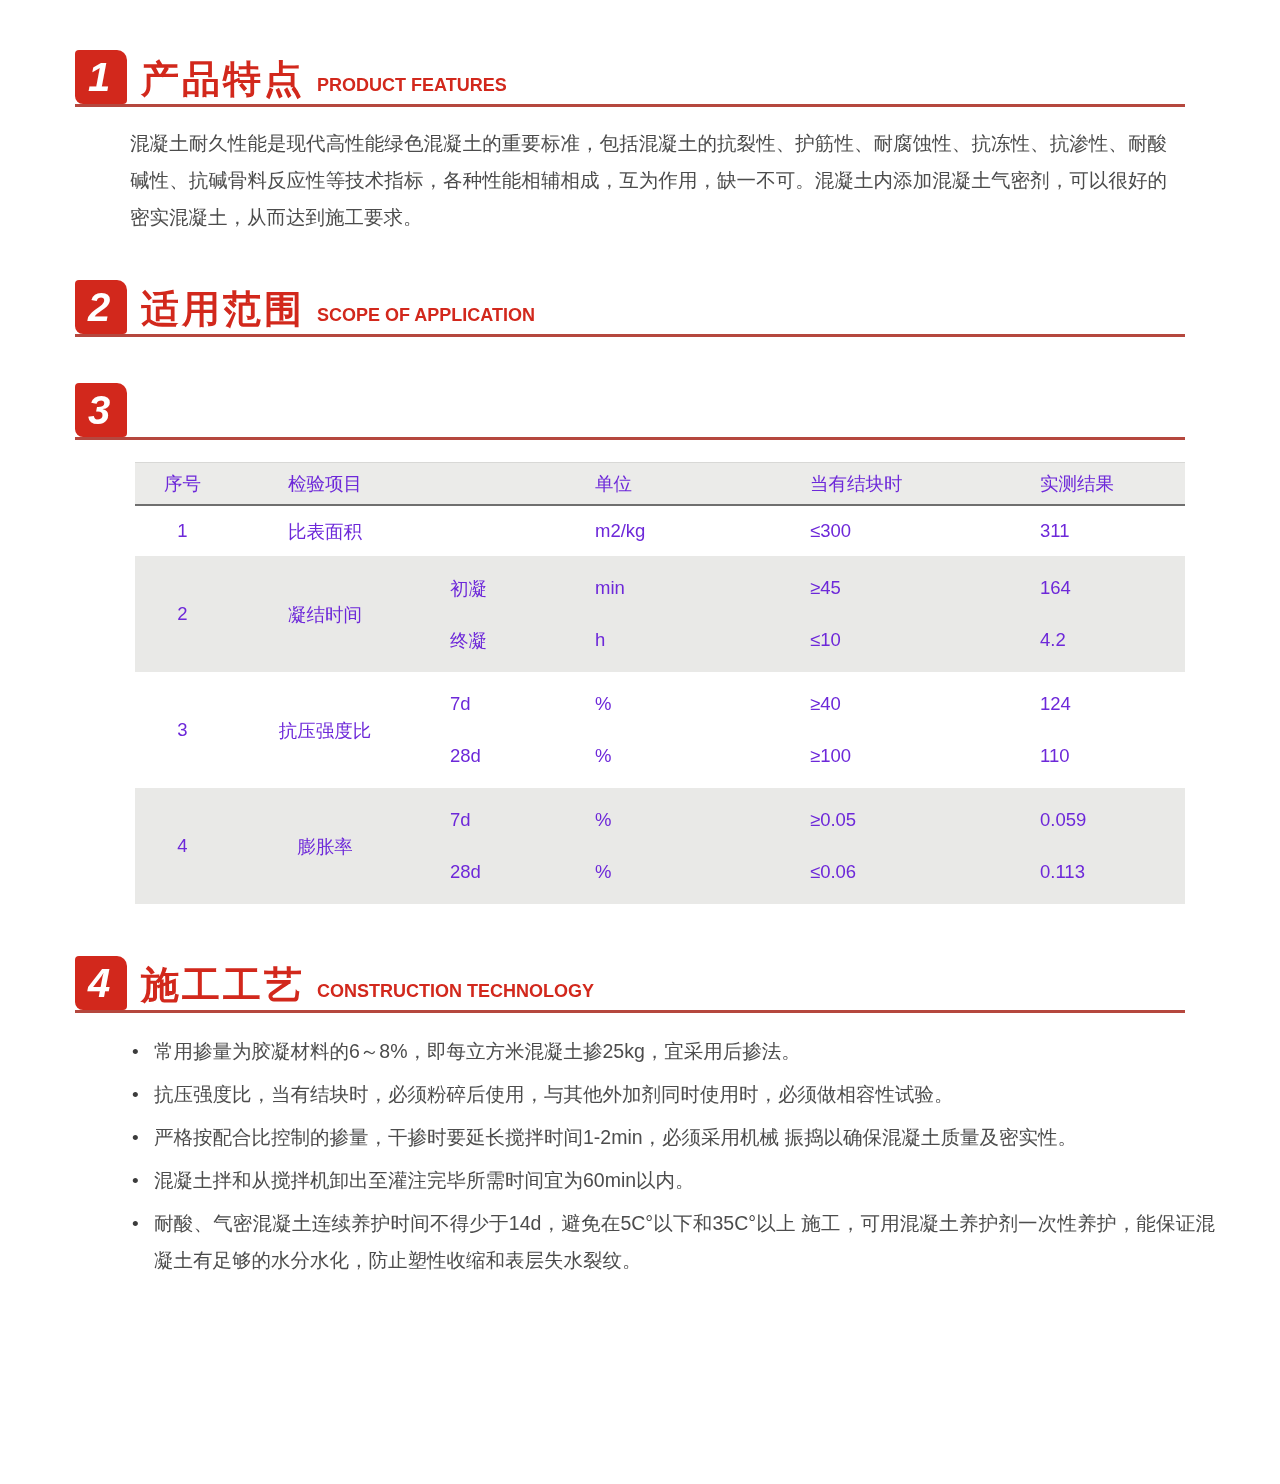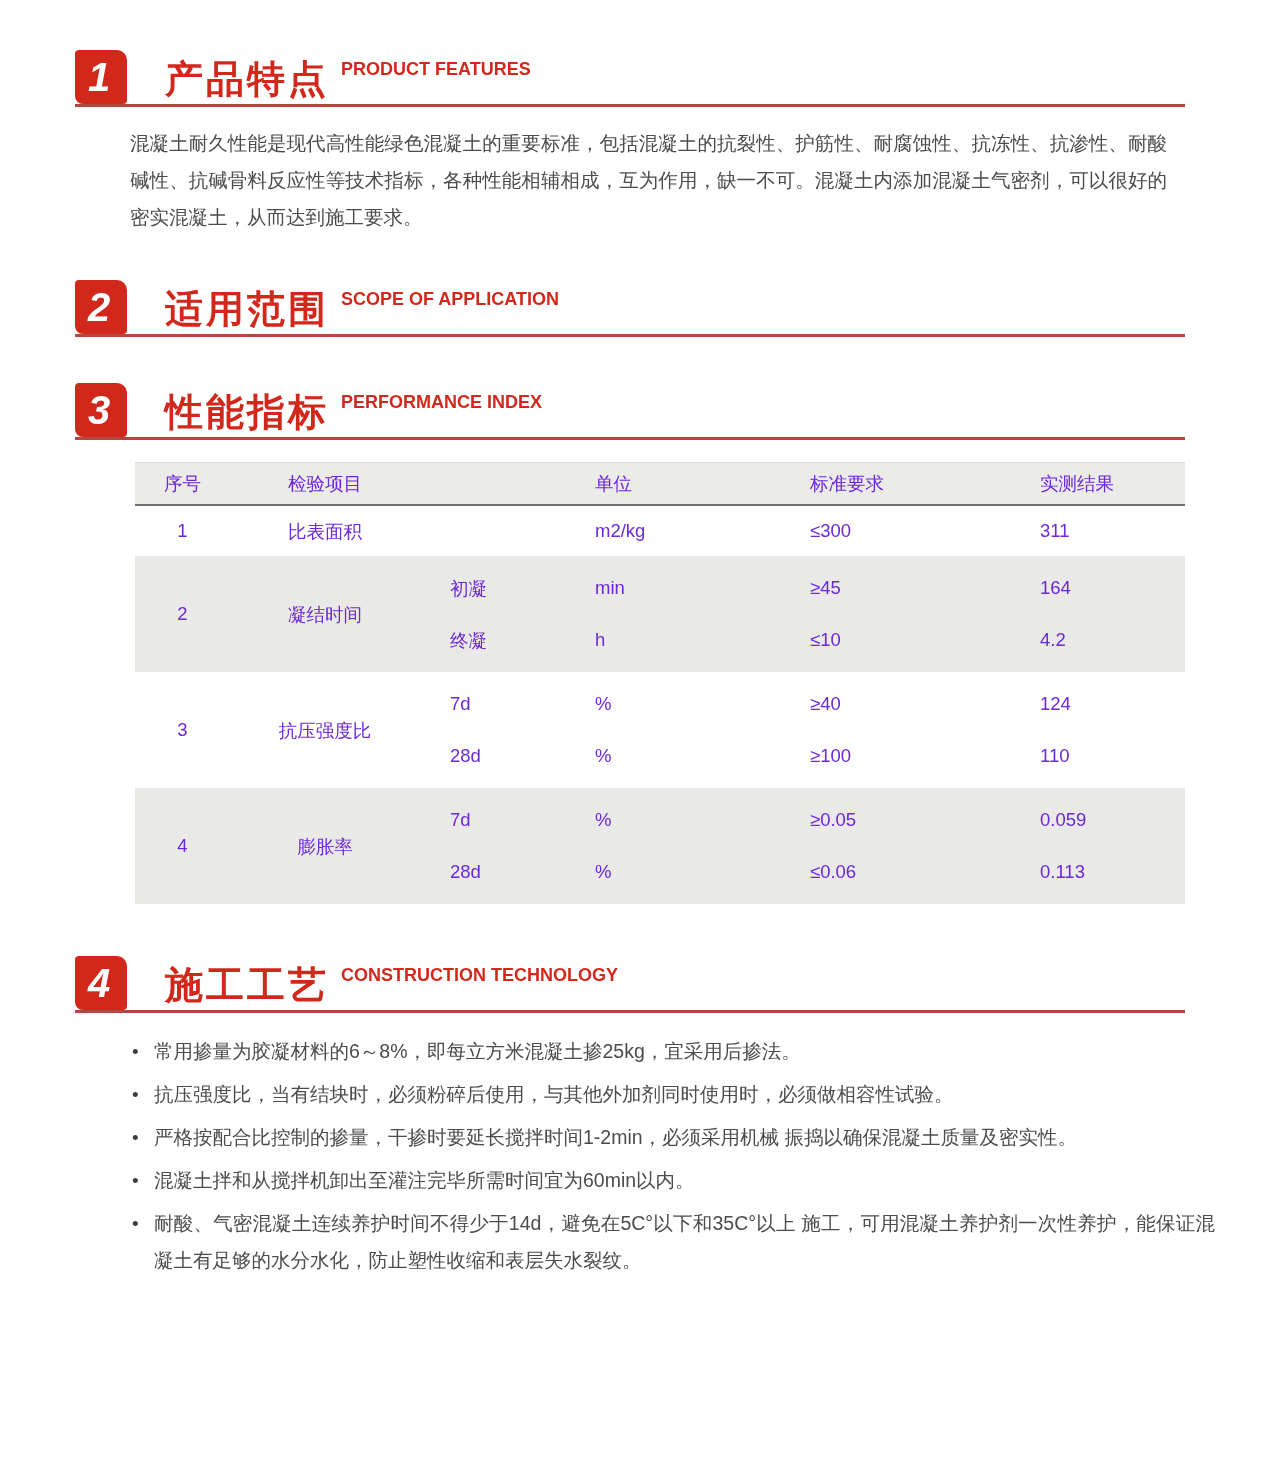--- a/index.html
+++ b/index.html
@@ -18,28 +18,28 @@
   .badge{
     width:52px;height:54px;background:#d2281c;
     border-radius:4px 10px 4px 8px;
     display:flex;align-items:center;justify-content:center;
     flex:0 0 auto;
   }
   .badge span{
     color:#ffffff;font-size:40px;font-weight:bold;font-style:italic;
     line-height:1;padding-right:4px;
   }
-  .titles{display:flex;margin-left:38px;}
+  .titles{display:flex;align-items:flex-end;margin-left:14px;}
   .title-zh{
     font-size:38px;font-weight:bold;color:#d2281c;
     letter-spacing:3px;line-height:1;padding-bottom:6px;
   }
   .title-en{
     font-size:18px;font-weight:bold;color:#d2281c;
-    letter-spacing:0px;line-height:1;margin-left:12px;
+    letter-spacing:0px;line-height:1;padding-bottom:10px;margin-left:12px;
     white-space:nowrap;
   }
 
   
   .para{
     margin:18px 18px 0 55px;
     font-size:19.5px;line-height:37px;color:#4c4c4c;
     text-align:justify;
   }
   .gap-s2{margin-top:44px;}
@@ -125,34 +125,30 @@
           <span class="title-en">SCOPE OF APPLICATION</span>
         </div>
       </div>
     </div>
 
     <div class="sec gap-s3">
       <div class="sec-header">
         <div class="badge">
           <span>3</span>
         </div>
-        <div class="titles">
-          <span class="title-zh">性能指标</span>
-          <span class="title-en">PERFORMANCE INDEX</span>
-        </div>
       </div>
 
       <div class="ptable">
 
         <div class="trow trow-head">
           <div class="c-center">序号</div>
           <div class="c-center">检验项目</div>
           <div></div>
           <div class="c-unit">单位</div>
-          <div class="c-std">标准要求</div>
+          <div class="c-std">当有结块时</div>
           <div class="c-res">实测结果</div>
         </div>
 
         <div class="trow trow-simple">
           <div class="c-center">1</div>
           <div class="c-center">比表面积</div>
           <div></div>
           <div class="c-unit">m2/kg</div>
           <div class="c-std">≤300</div>
           <div class="c-res">311</div>

